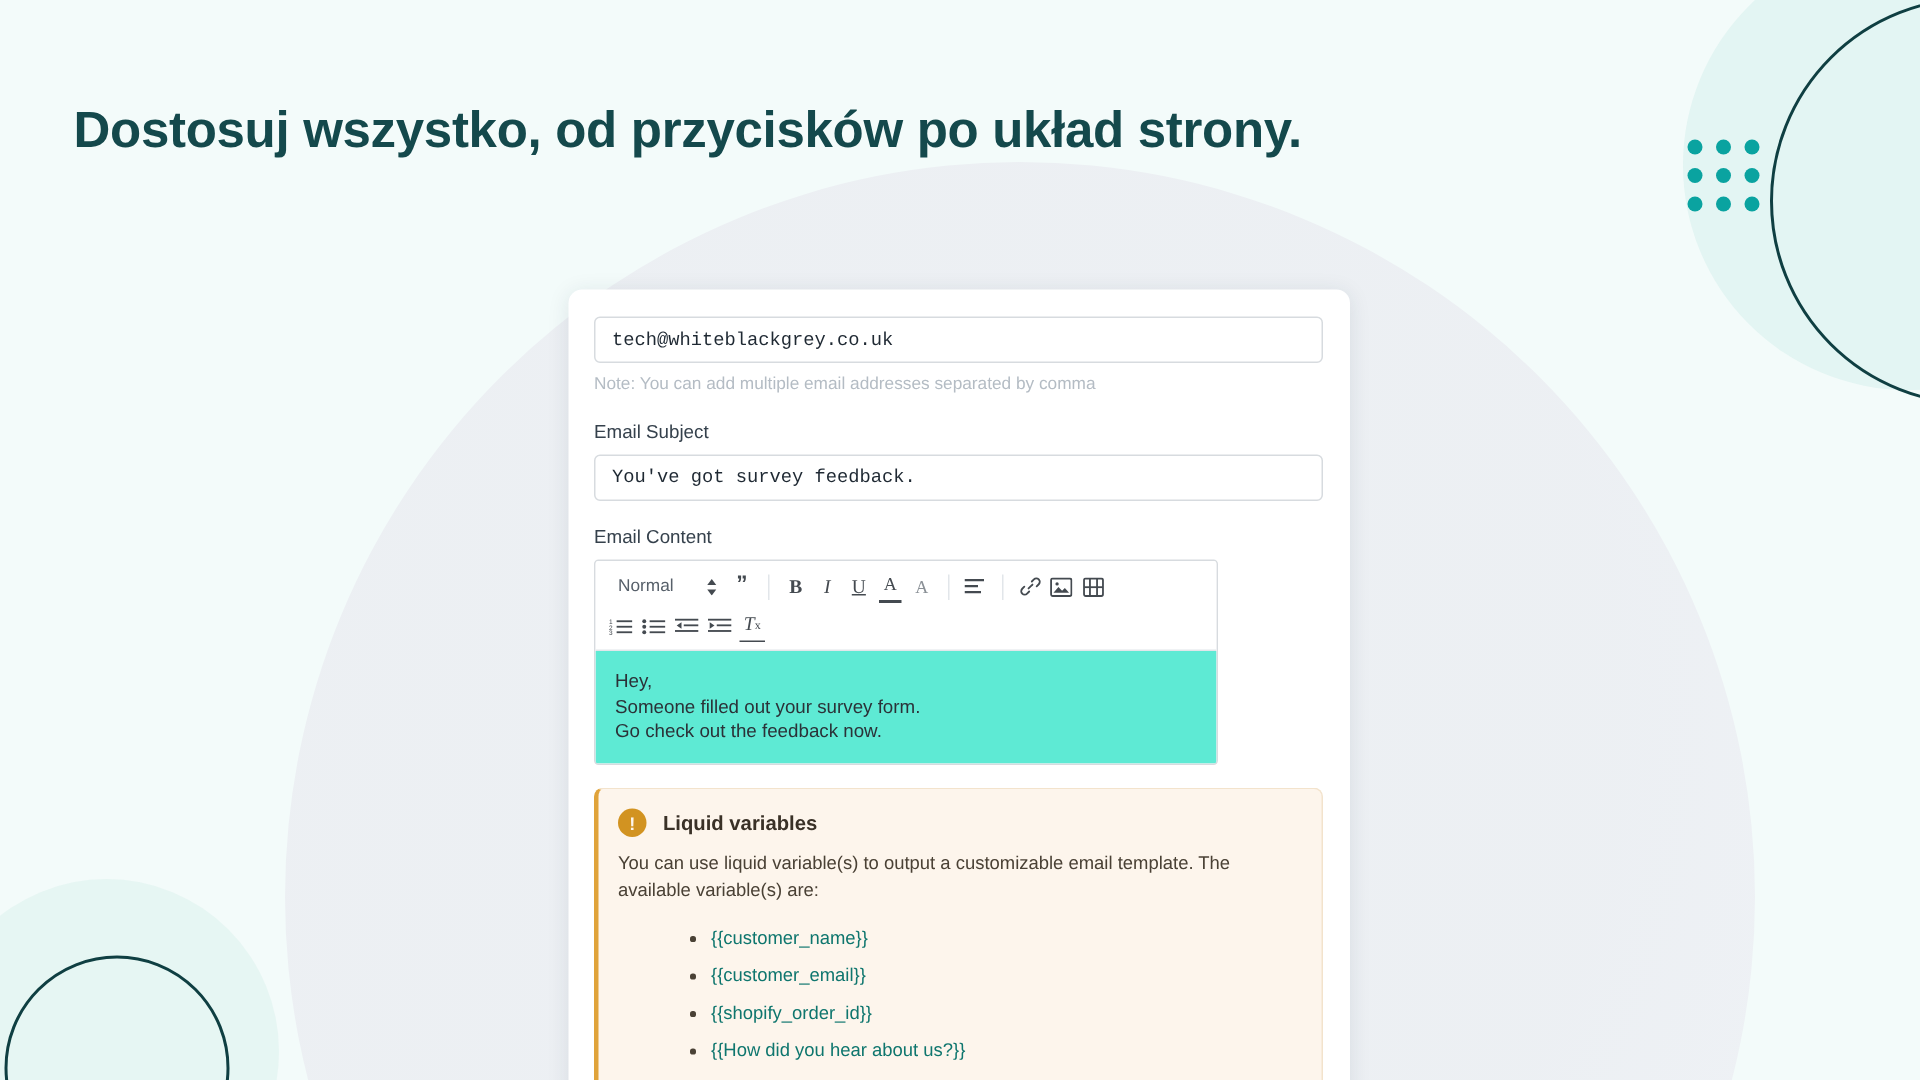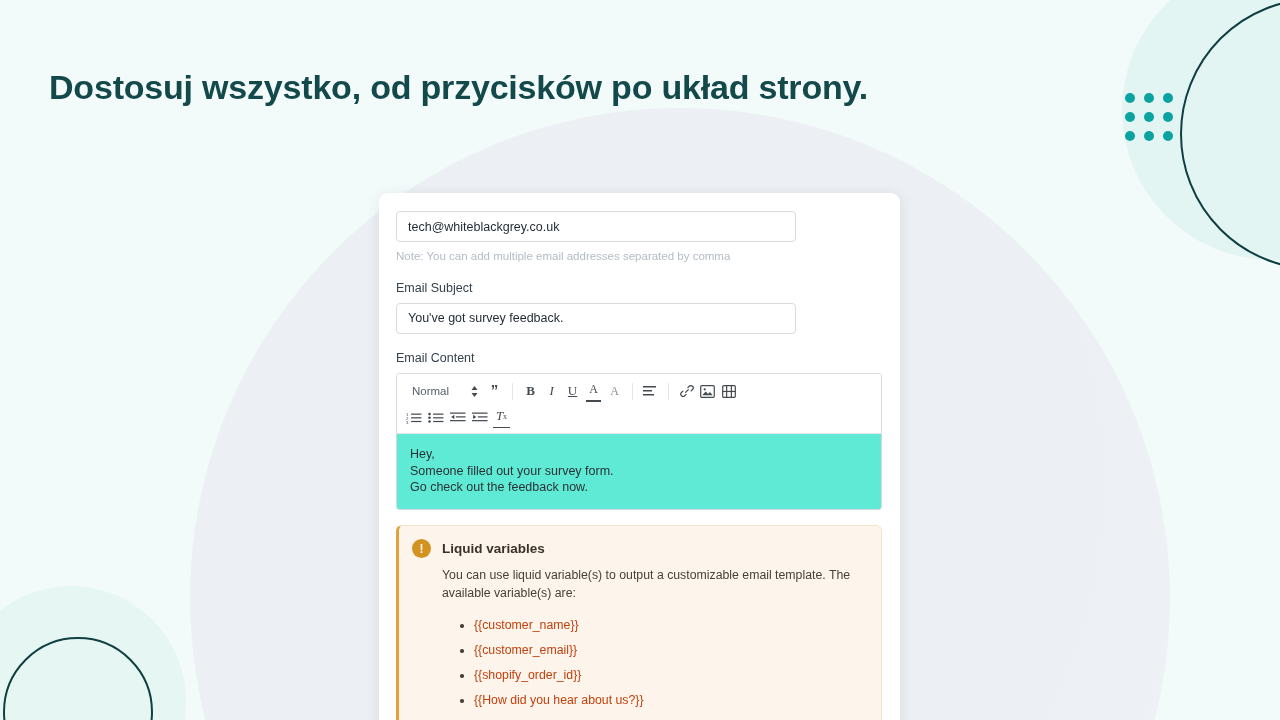--- a/index.html
+++ b/index.html
@@ -127,45 +127,45 @@
   }
 
   .field-label {
     font-size: 12.5px;
     color: #35414c;
     margin-bottom: 7px;
     line-height: 1.2;
   }
 
   .text-input {
-    width: 400px;
+    width: 486px;
     height: 31px;
     border: 1px solid #d7dbdf;
     border-radius: 4px;
     background: #fff;
-    font-family: Liberation Sans, sans-serif;
+    font-family: Liberation Mono, monospace;
     font-size: 12.5px;
     color: #1f2933;
     padding: 0 11px;
     display: flex;
     align-items: center;
   }
 
   .field-note {
     font-size: 11.5px;
     color: #b4bcc4;
     margin-top: 8px;
     line-height: 1.2;
   }
 
   .gap-16 { height: 17px; }
 
   
   .editor {
-    width: 486px;
+    width: 416px;
     border: 1px solid #d7dbdf;
     border-radius: 3px;
     overflow: hidden;
   }
 
   .toolbar {
     border-bottom: 1px solid #e2e6ea;
     padding: 6px 6px 4px 6px;
     background: #fff;
   }
@@ -320,37 +320,36 @@
     flex: 0 0 auto;
   }
 
   .liquid-title {
     font-size: 13.5px;
     font-weight: bold;
     color: #3a3127;
   }
 
   .liquid-desc {
-    margin-left: 30px;
     margin-top: 9px;
     font-size: 12.3px;
     line-height: 17.5px;
     color: #4a4135;
     max-width: 420px;
   }
 
   .liquid-list {
     margin-left: 48px;
     margin-top: 11px;
   }
   .liquid-list li {
     list-style: none;
     position: relative;
     font-size: 12.3px;
-    color: #c2410c;
+    color: #0f766e;
     line-height: 25px;
     padding-left: 14px;
   }
   .liquid-list li::before {
     content: "";
     position: absolute;
     left: 0;
     top: 11px;
     width: 3.5px;
     height: 3.5px;

